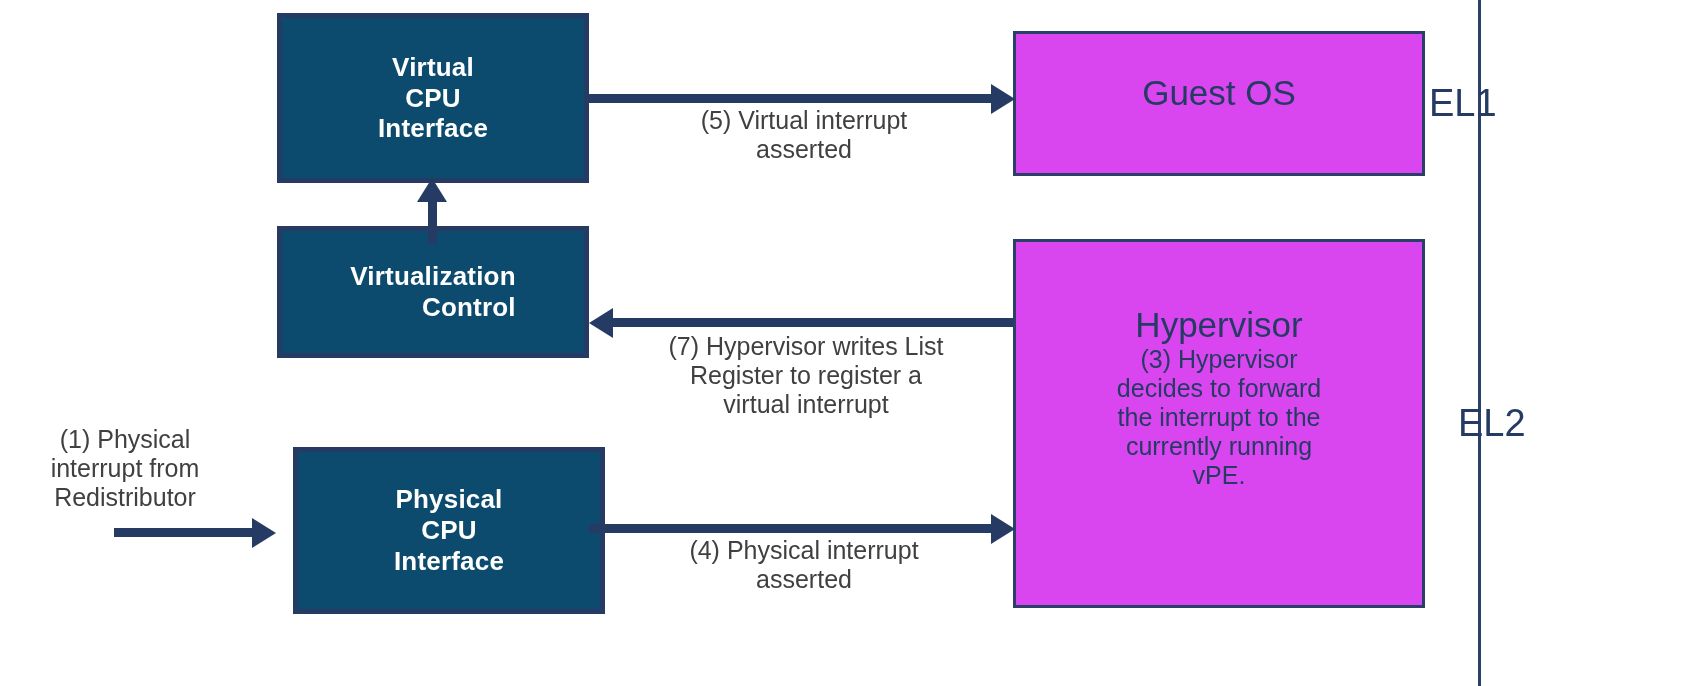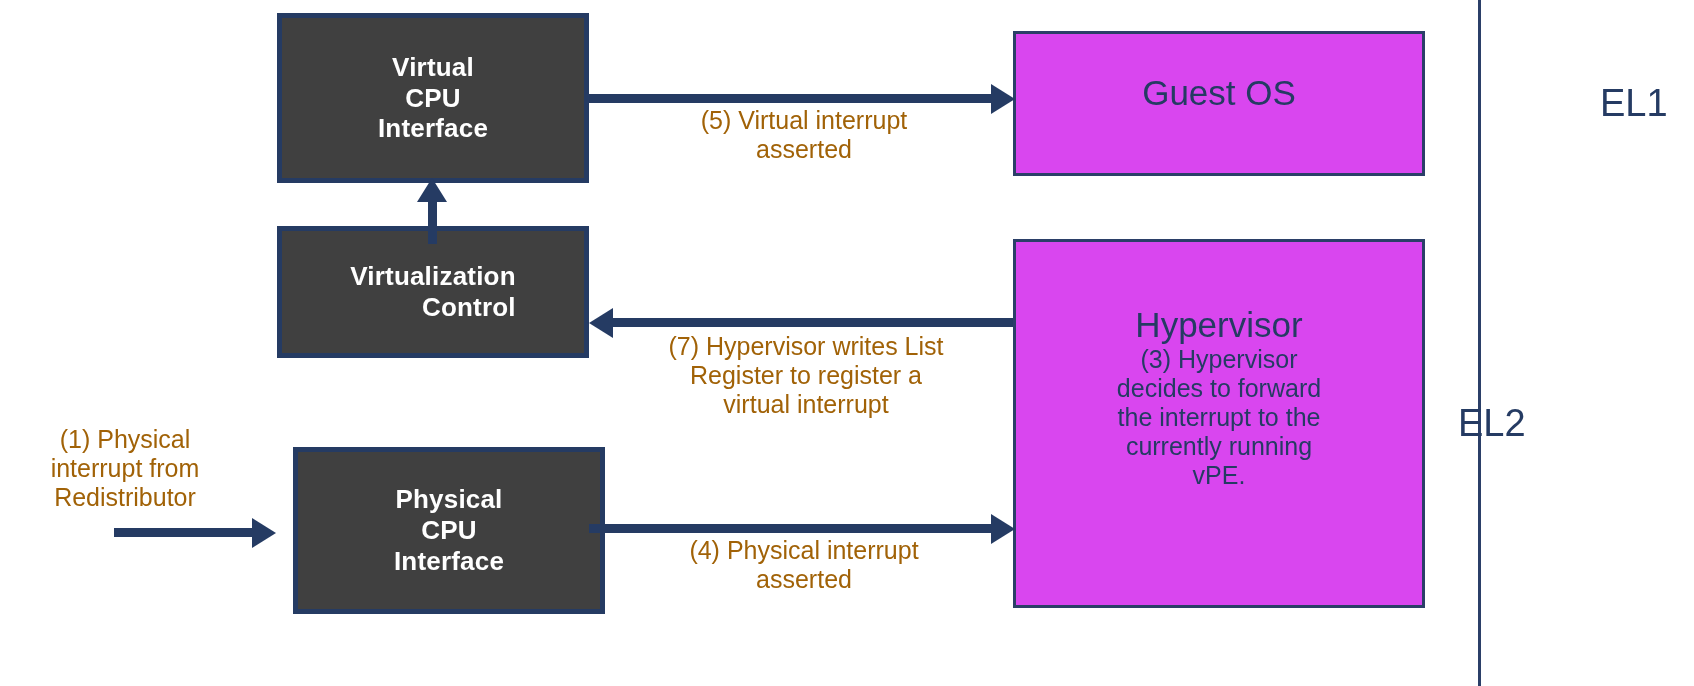--- a/index.html
+++ b/index.html
@@ -19,21 +19,21 @@
   }
   .box {
     position: absolute;
     box-sizing: border-box;
     display: flex;
     align-items: center;
     justify-content: center;
     text-align: center;
   }
   .orange-box {
-    background: #404040;
+    background: #0c4a6e;
     border: 5px solid #253B63;
     color: #ffffff;
     font-weight: bold;
     font-size: 26px;
     line-height: 1.18;
     letter-spacing: 0.2px;
   }
   .white-box {
     background: #d946ef;
     border: 3px solid #2B3F68;
@@ -48,21 +48,21 @@
     color: #253B63;
   }
   .wb-body {
     font-size: 25px;
     line-height: 1.16;
     color: #253B63;
     font-weight: normal;
   }
   .label {
     position: absolute;
-    color: #a16207;
+    color: #404040;
     font-size: 25px;
     line-height: 1.16;
     text-align: center;
     font-weight: normal;
     white-space: pre-line;
   }
   .el-label {
     position: absolute;
     color: #253B63;
     font-size: 38px;
@@ -161,17 +161,17 @@
   <div class="arrow-h" style="left:114px; top:528px; width:140px;"></div>
   <div class="arrow-head-r" style="left:252px; top:518px;"></div>
 
   <div class="arrow-h" style="left:589px; top:524px; width:408px;"></div>
   <div class="arrow-head-r" style="left:991px; top:514px;"></div>
   <div class="label" style="left:614px; top:536px; width:380px;">(4) Physical interrupt
 asserted</div>
 
   <div class="divider" style="left:1478px; top:0px; height:686px;"></div>
 
-  <div class="el-label" style="left:1600px; top:82px;">EL1</div>
+  <div class="el-label" style="left:1429px; top:82px;">EL1</div>
 
   <div class="el-label" style="left:1458px; top:402px;">EL2</div>
 
 </div>
 
 </body></html>

